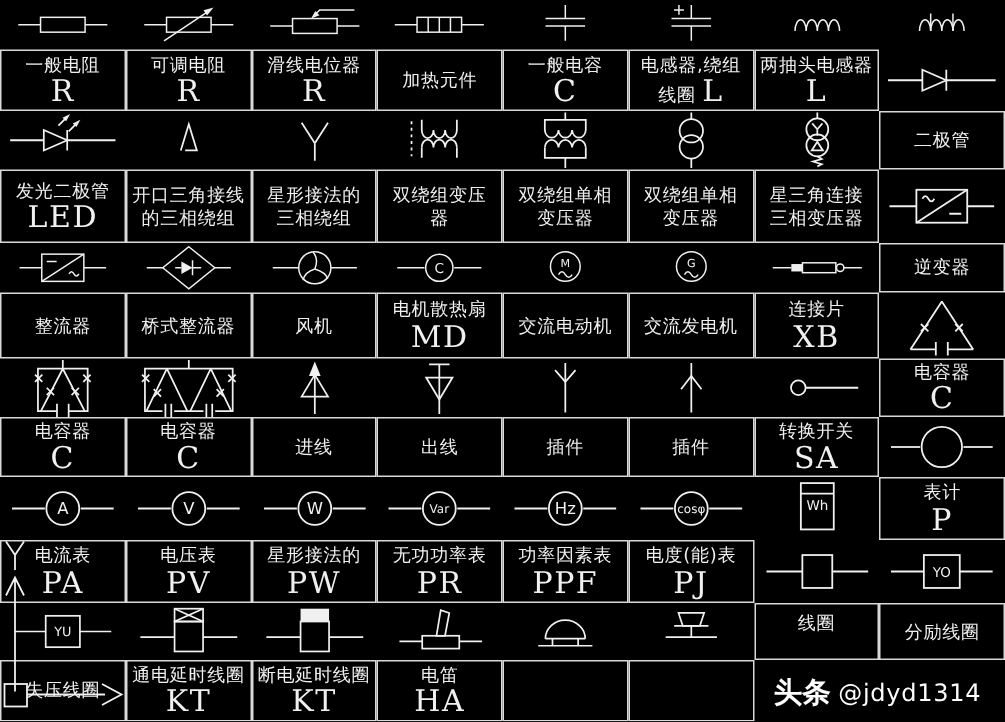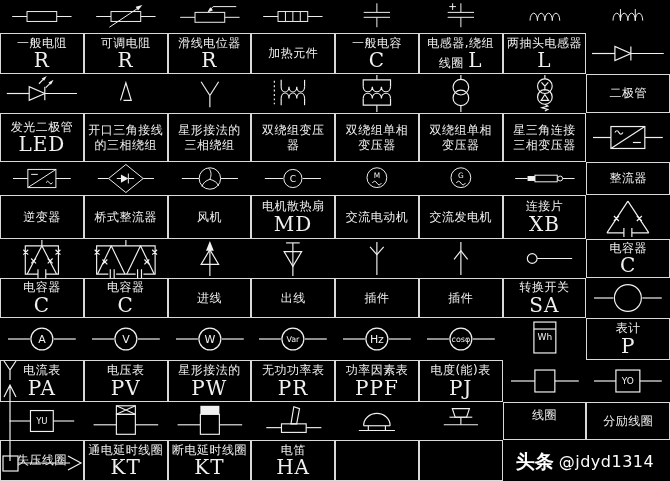--- a/index.html
+++ b/index.html
@@ -317,24 +317,24 @@
     <div class="sym">
       <svg viewBox="0 0 84 40" preserveAspectRatio="xMidYMid meet">
         <line x1="6" y1="20" x2="21" y2="20"></line>
         <rect class="f" x="21" y="17" width="9" height="6"></rect>
         <rect x="30" y="16" width="27" height="8"></rect>
         <circle cx="60.5" cy="20" r="3"></circle>
         <line x1="63.5" y1="20" x2="78" y2="20"></line>
       </svg>
     </div>
     <div class="lbl">
+      <div class="ln">逆变器</div>
+    </div>
+    <div class="lbl">
       <div class="ln">整流器</div>
-    </div>
-    <div class="lbl">
-      <div class="ln">逆变器</div>
     </div>
     <div class="lbl">
       <div class="ln">桥式整流器</div>
     </div>
     <div class="lbl">
       <div class="ln">风机</div>
     </div>
     <div class="lbl">
       <div class="ln">电机散热扇</div>
       <div class="ln"><span class="code">MD</span></div>

